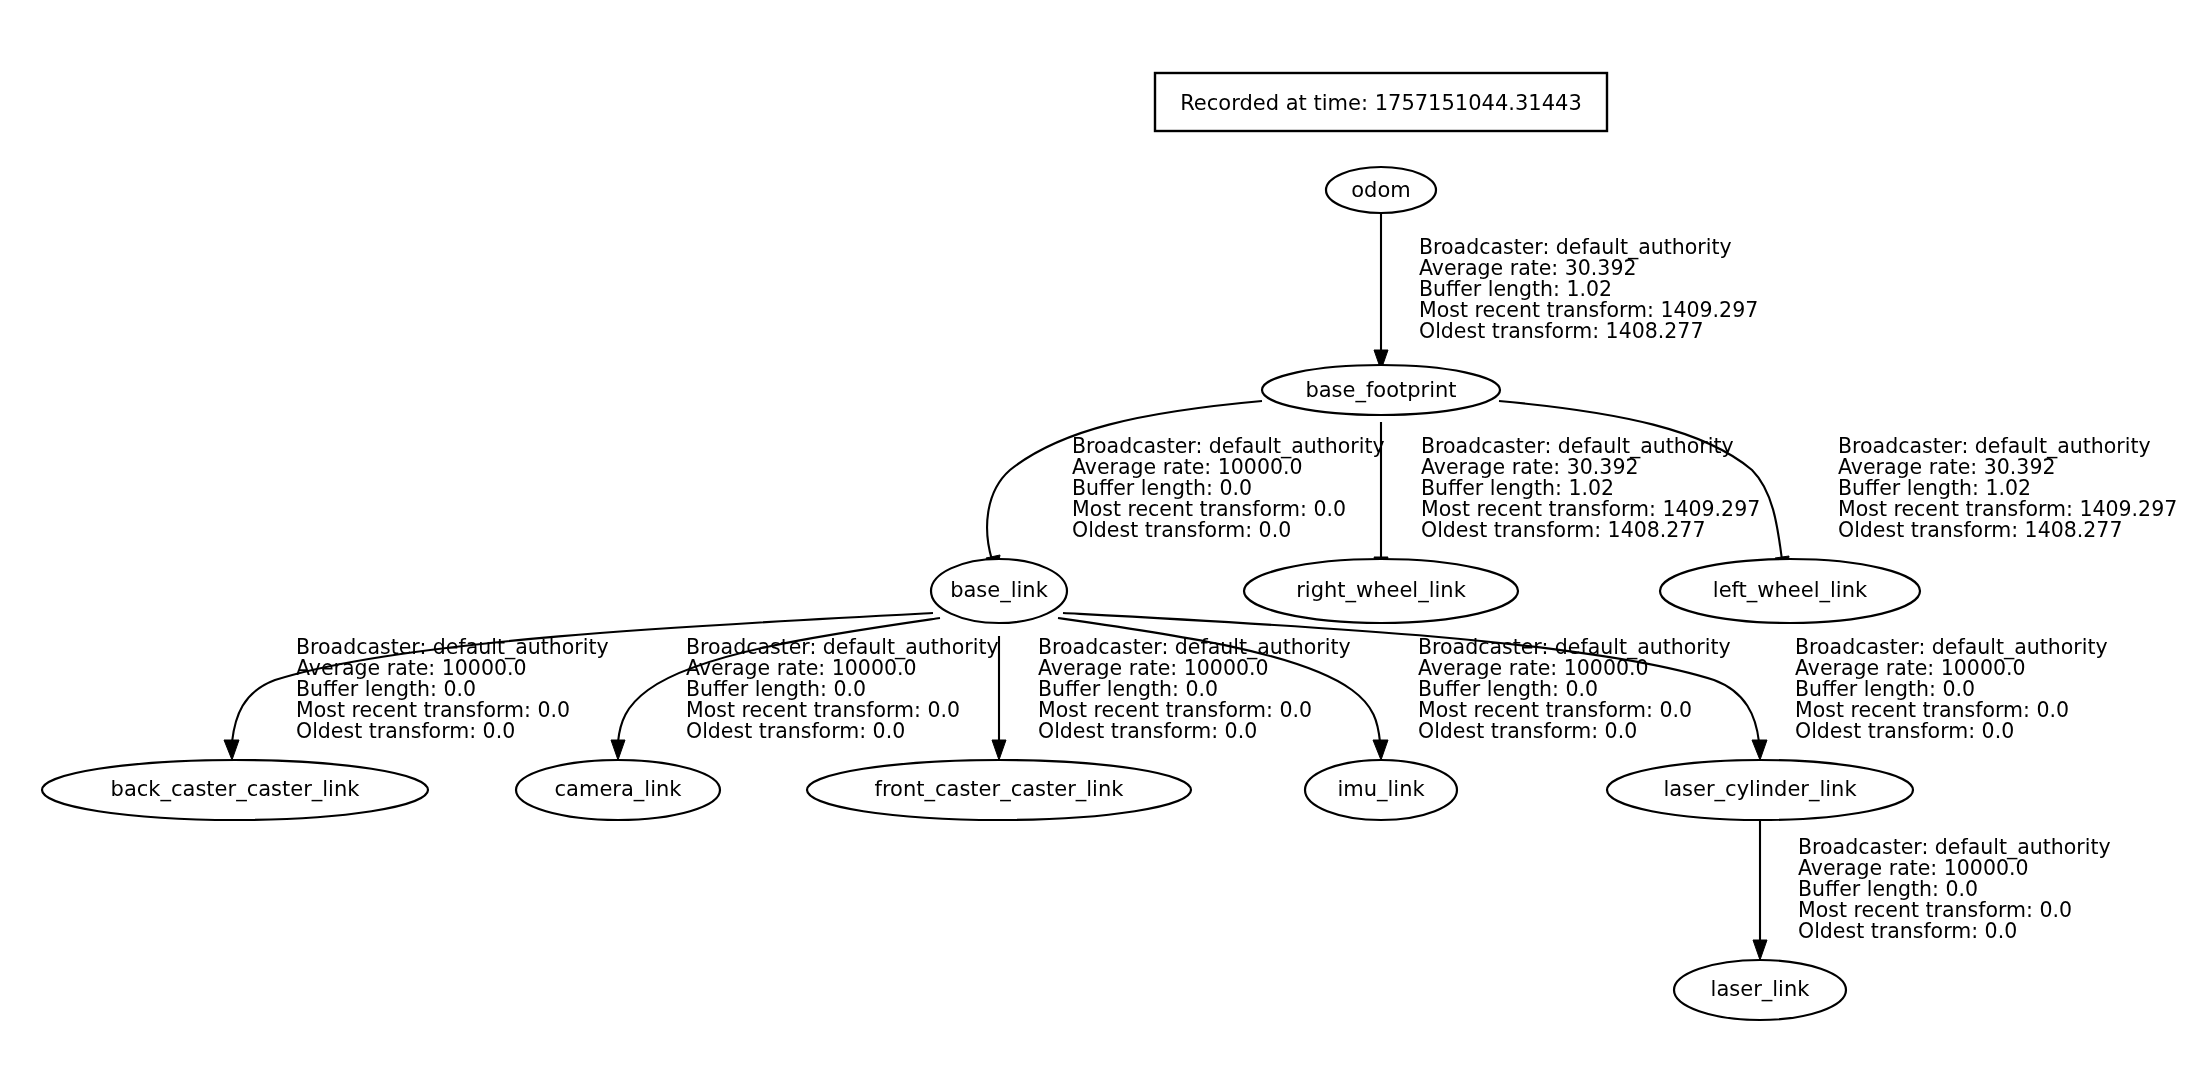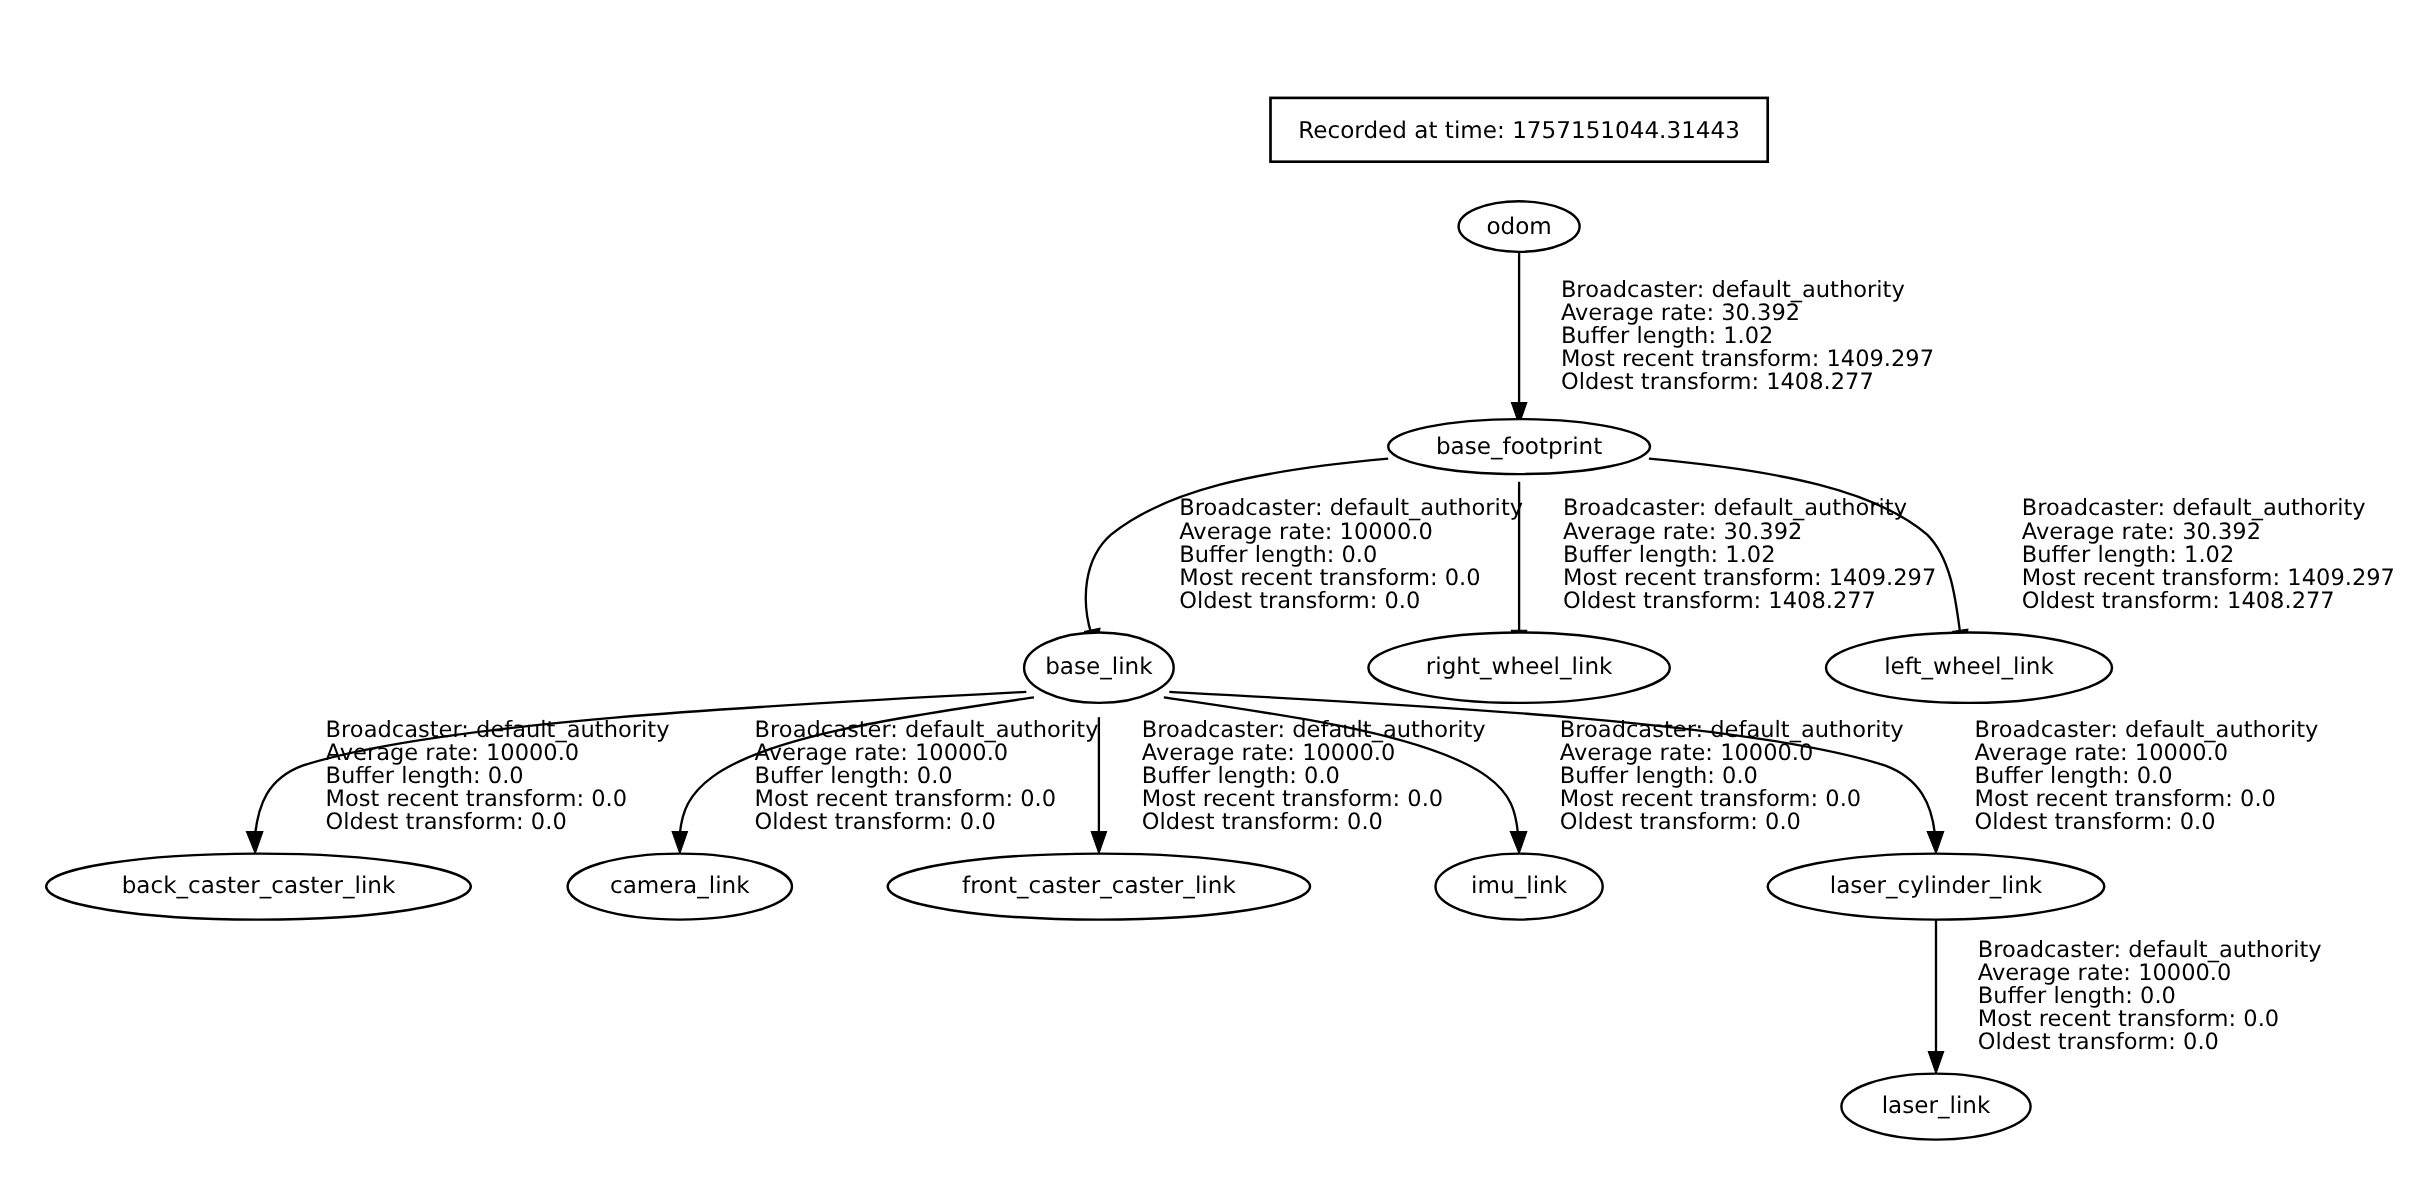--- a/index.html
+++ b/index.html
@@ -11,21 +11,20 @@
     width: 2207px;
     height: 1080px;
     overflow: hidden;
     font-family: "DejaVu Sans", sans-serif;
   }
   #graph-root {
     position: relative;
     width: 2207px;
     height: 924px;
     background: #ffffff;
-    margin-top: 16px;
   }
   svg#tf-graph {
     display: block;
     width: 2207px;
     height: 1080px;
   }
   .node-ellipse {
     fill: #ffffff;
     stroke: #000000;
     stroke-width: 2.2;

